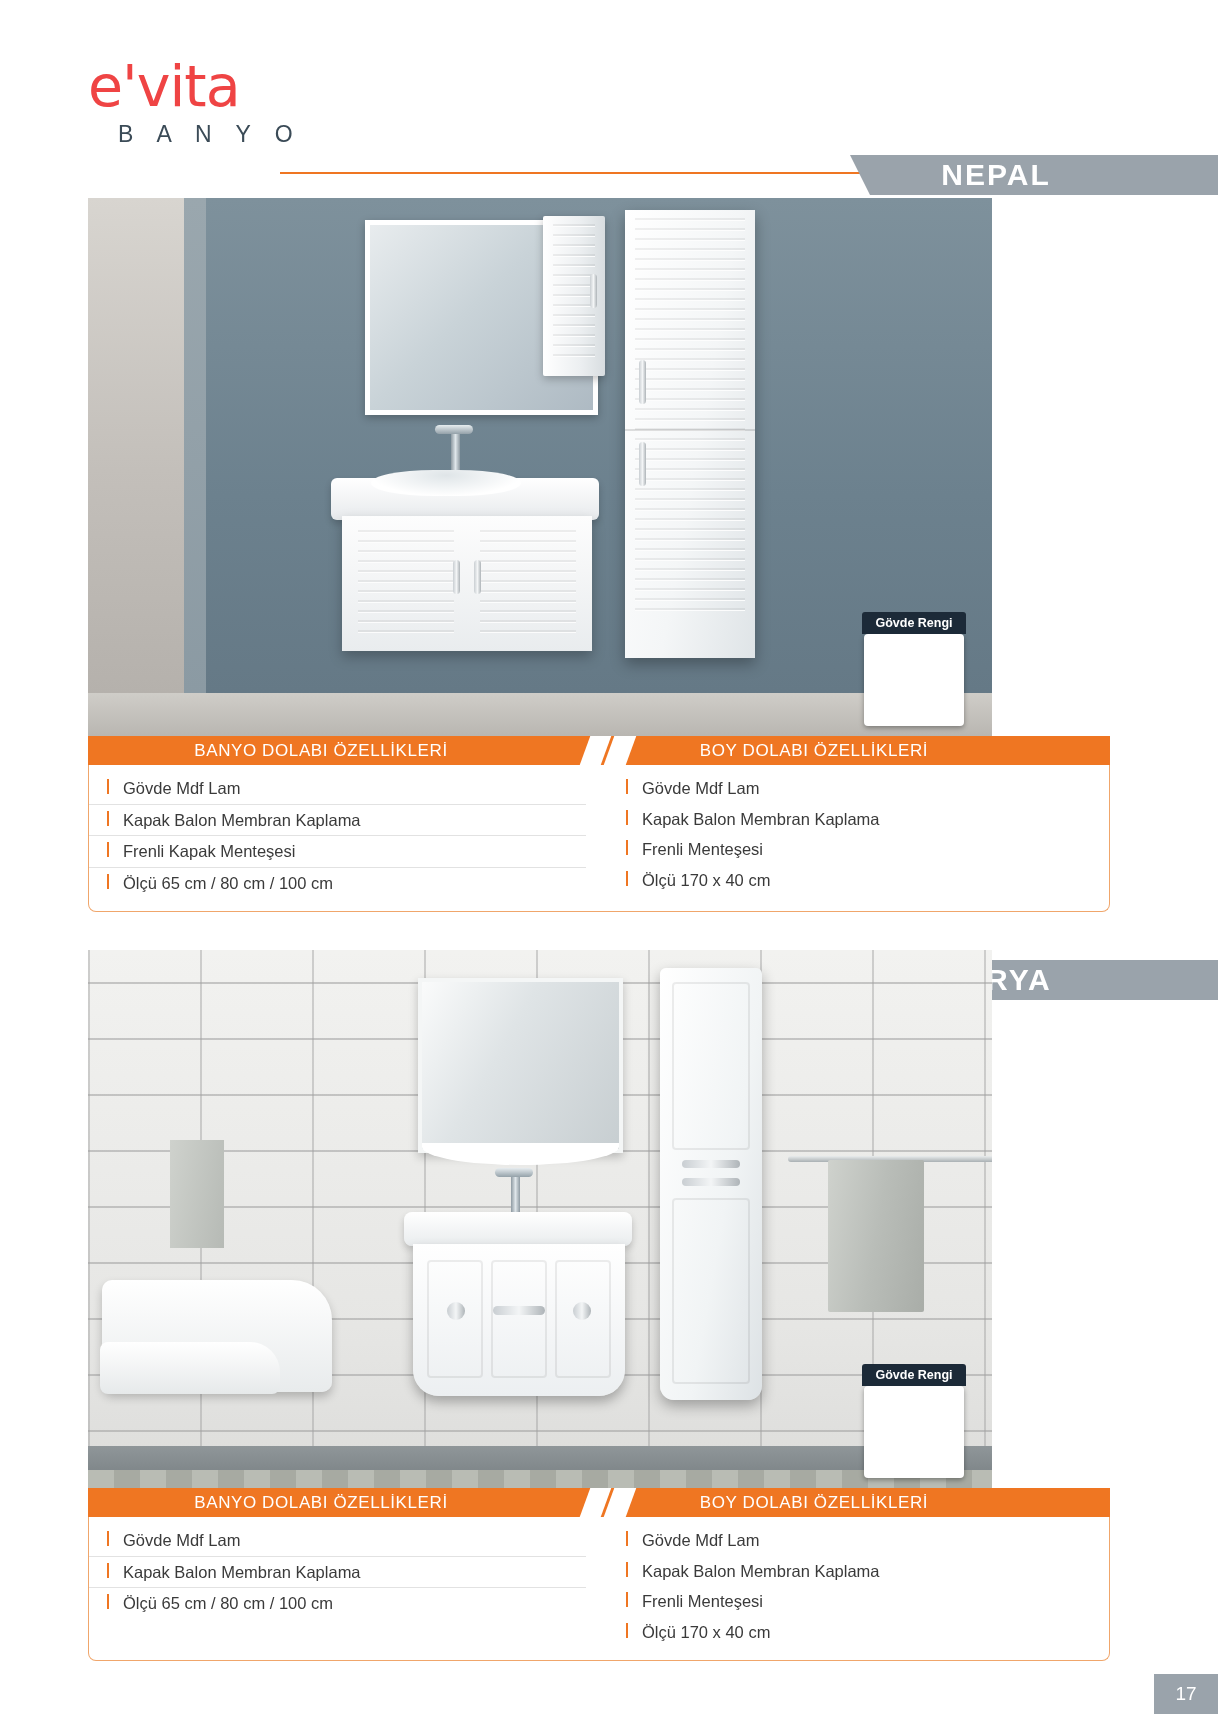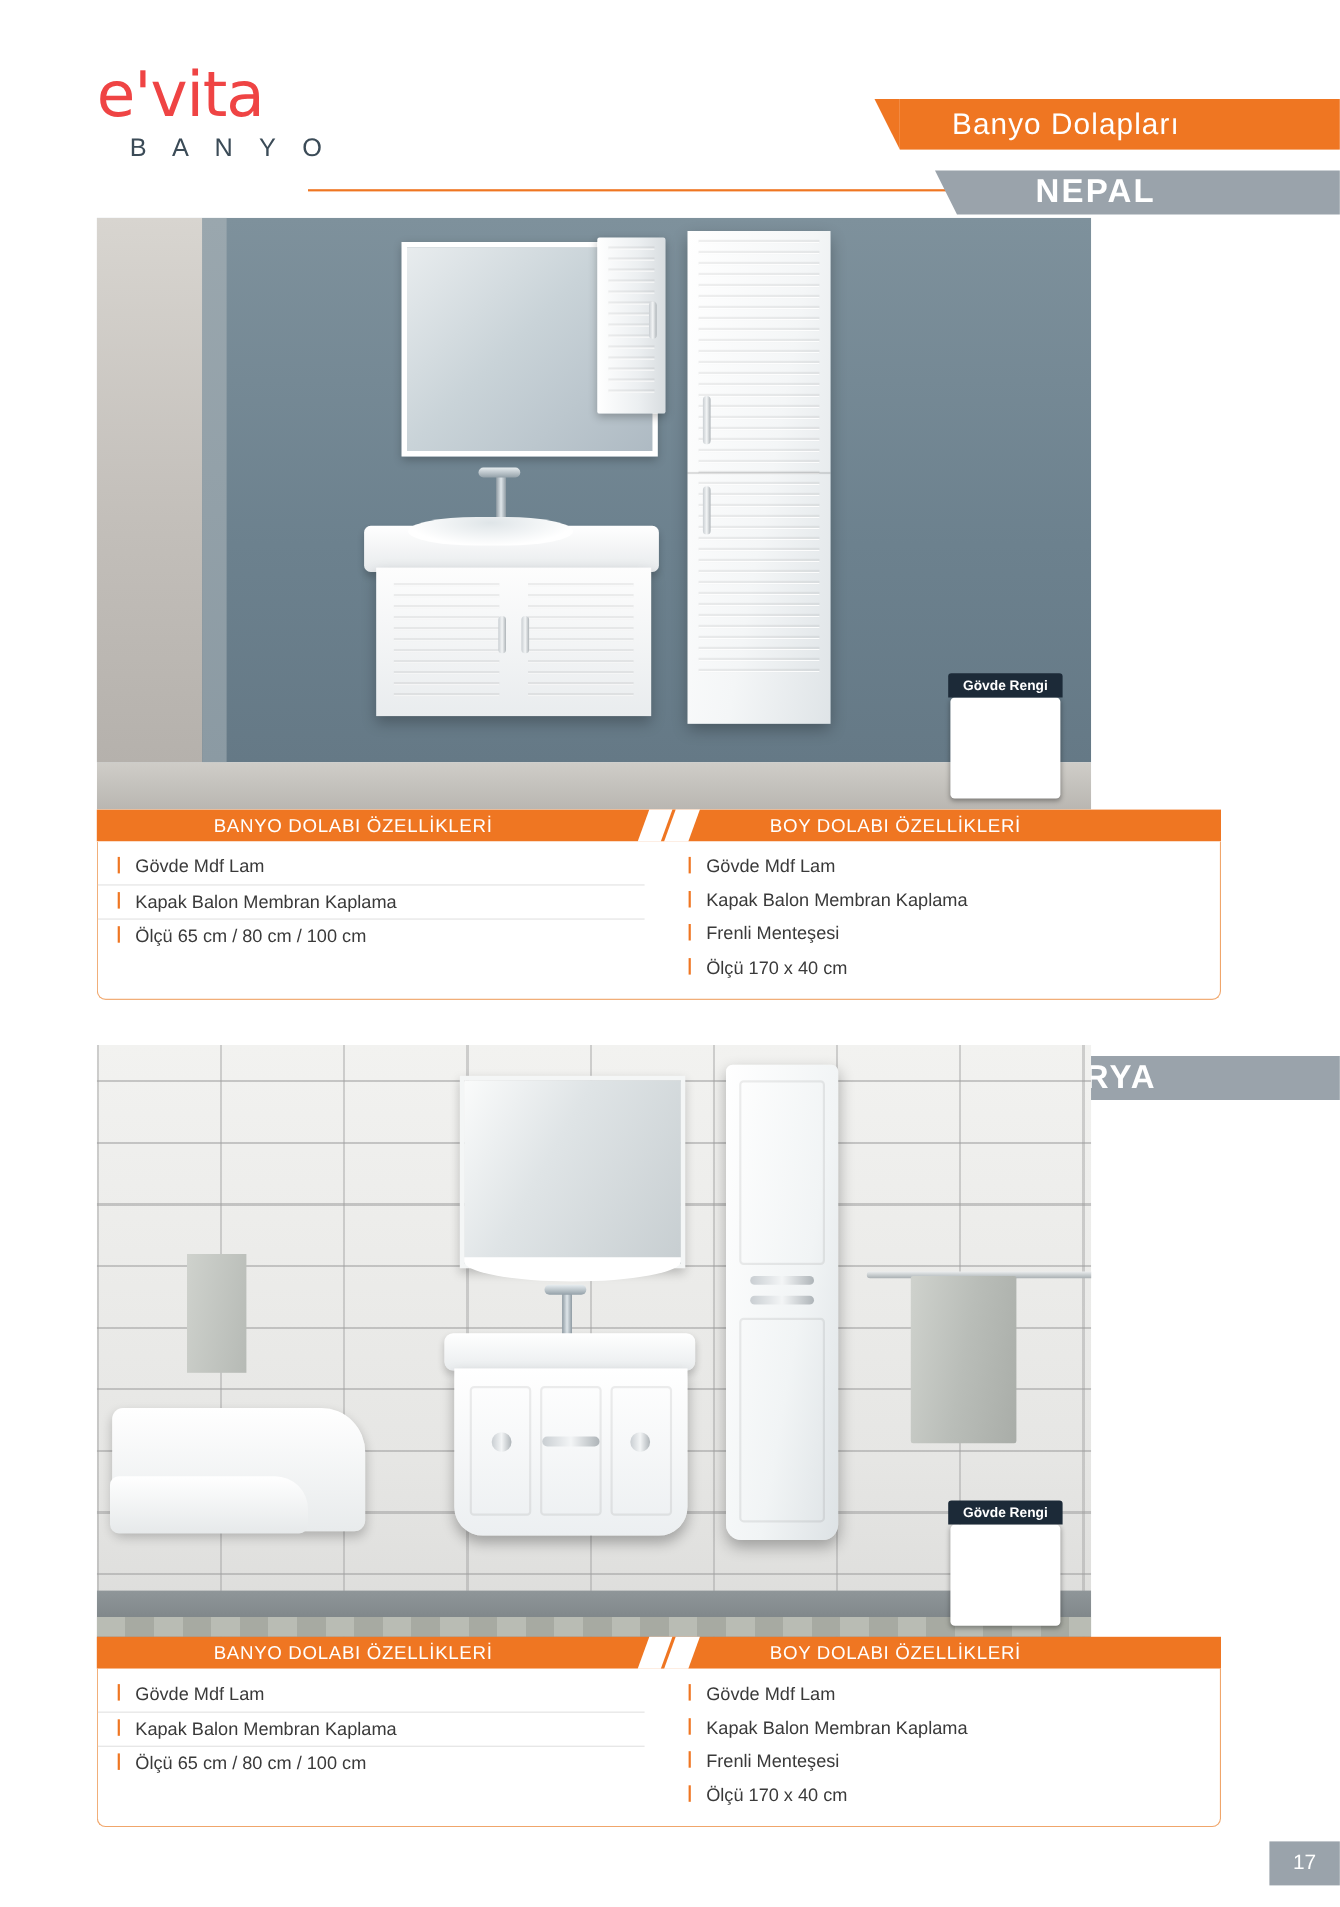--- a/index.html
+++ b/index.html
@@ -362,21 +362,20 @@
 <body>
 
 <div class="header">
 
   <div class="logo">
     <div class="logo-main">e'vita</div>
     <div class="logo-sub">B A N Y O</div>
   </div>
   <div class="logo-rule"></div>
 
-  <div class="banner-orange">Banyo Dolapları</div>
 
   <div class="banner-grey" id="nepal-banner">NEPAL</div>
 </div>
 
 <div class="product" id="product-nepal">
 
   <div class="photo" id="photo-nepal">
     <div class="scene">
       <div class="nepal-wall"></div>
       <div class="nepal-wall-left"></div>
@@ -500,20 +499,21 @@
   <div class="spec-head">
     <div class="spec-head-left">BANYO DOLABI ÖZELLİKLERİ</div>
     <div class="spec-head-right">BOY DOLABI ÖZELLİKLERİ</div>
     <div class="spec-head-slash"></div>
   </div>
 
   <div class="specs">
     <div class="spec-col left">
       <div class="spec-item">Gövde  Mdf Lam</div>
       <div class="spec-item">Kapak Balon Membran  Kaplama</div>
+      <div class="spec-item">Frenli Kapak Menteşesi</div>
       <div class="spec-item">Ölçü  65 cm / 80 cm / 100 cm</div>
     </div>
     <div class="spec-col right">
       <div class="spec-item">Gövde  Mdf Lam</div>
       <div class="spec-item">Kapak Balon Membran  Kaplama</div>
       <div class="spec-item">Frenli Menteşesi</div>
       <div class="spec-item">Ölçü 170 x 40 cm</div>
     </div>
   </div>
 </div>

